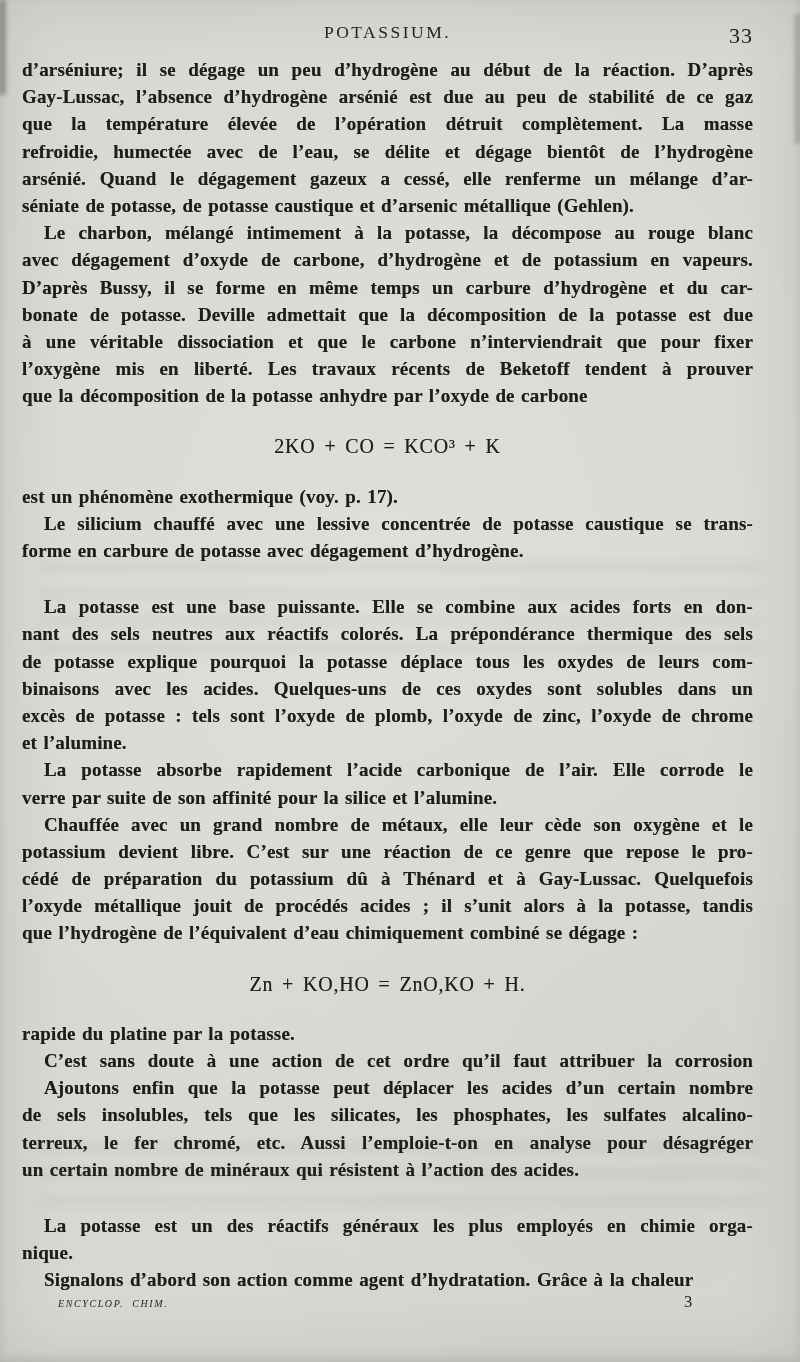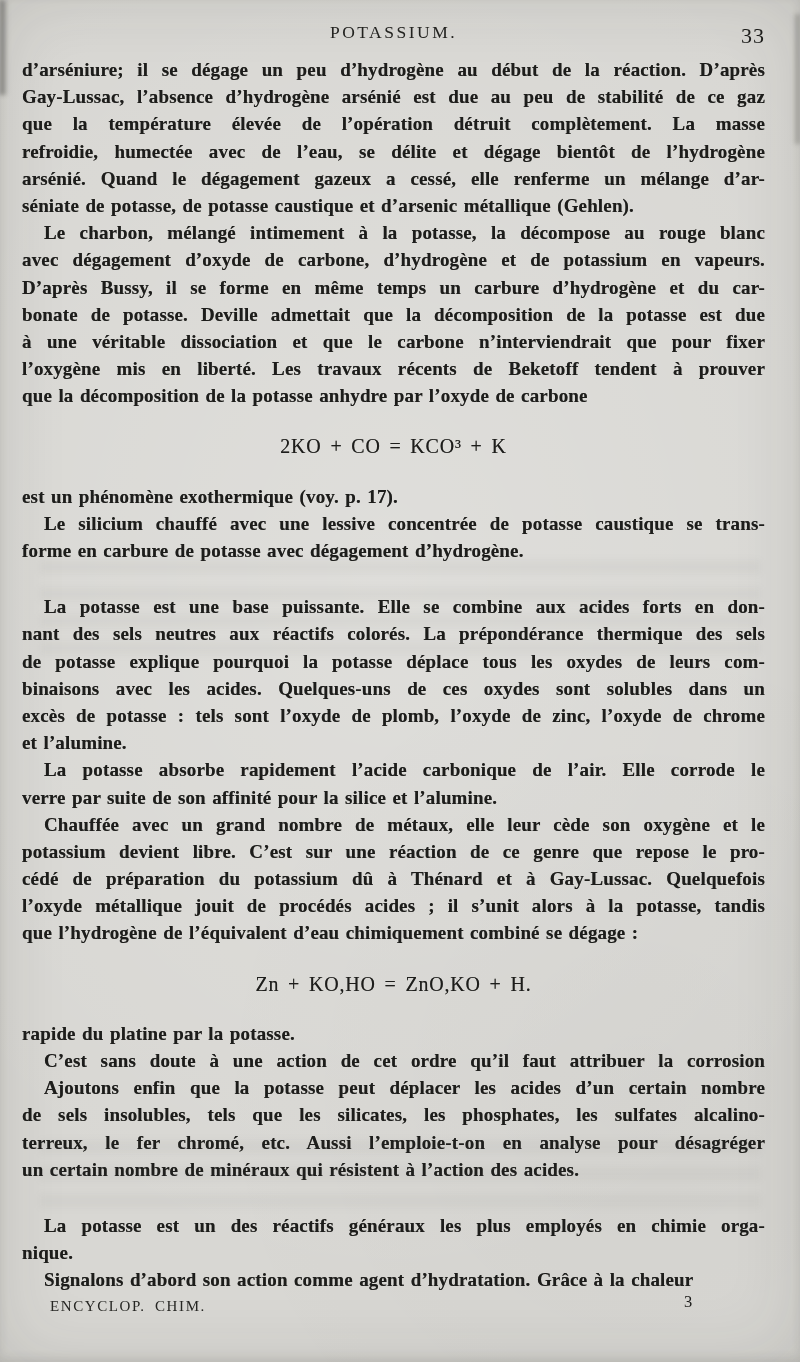--- a/index.html
+++ b/index.html
@@ -9,21 +9,21 @@
   }
   body {
     background: #d8d7d3;
     font-family: "Liberation Serif", "DejaVu Serif", serif;
     color: #1d1d1b;
   }
   .page {
     position: relative;
     width: 800px; height: 1362px;
     box-sizing: border-box;
-    padding: 22px 35px 0 22px;
+    padding: 22px 47px 0 22px;
     background:
       radial-gradient(ellipse 120% 90% at 48% 42%, rgba(255,255,255,0.18), rgba(255,255,255,0) 60%),
       radial-gradient(ellipse 80% 50% at 80% 80%, rgba(0,0,0,0.025), rgba(0,0,0,0) 70%),
       #d8d7d3;
     box-shadow: inset 0 0 70px rgba(40,40,35,0.12), inset 0 -4px 10px rgba(40,40,35,0.10);
   }
   
   .smudge-left {
     position: absolute; left: 0; top: 0;
     width: 8px; height: 95px;
@@ -100,25 +100,26 @@
   .vgap { height: 29px; }
 
   
   .page-footer {
     position: relative;
     height: 22px;
     margin-top: 1px;
   }
   .page-footer .imprint {
     position: absolute;
-    left: 28px; top: 3px;
-    font-size: 15px;
+    left: 36px; top: 3px;
+    font-size: 10px;
     letter-spacing: 1.6px;
     word-spacing: 4px;
     color: #262623;
+    font-style: italic;
   }
   .page-footer .sig {
     position: absolute;
     left: 662px; top: -3px;
     font-size: 16.5px;
   }
 </style>
 </head>
 <body>
 

